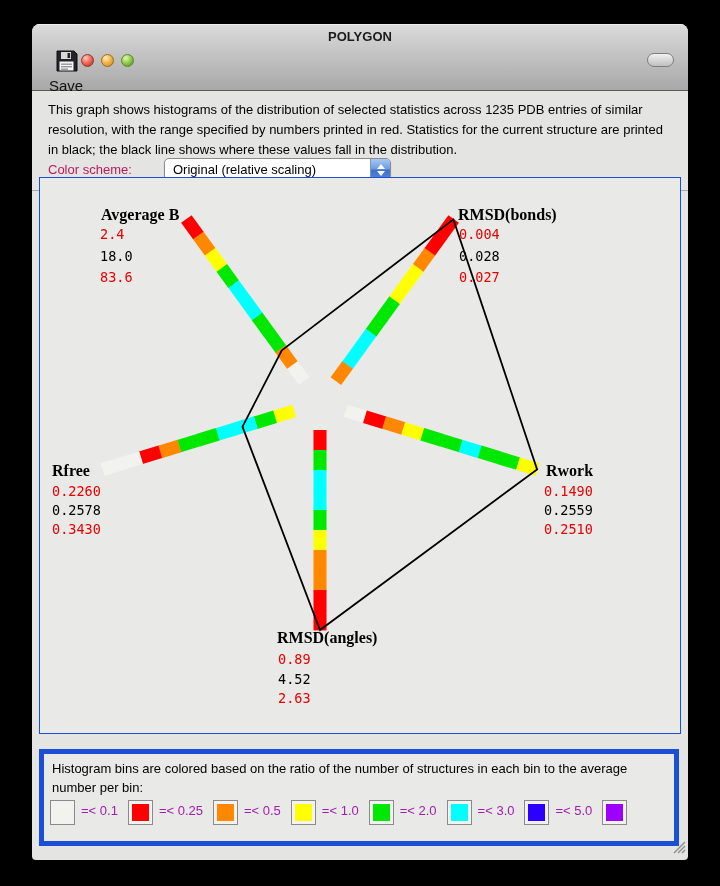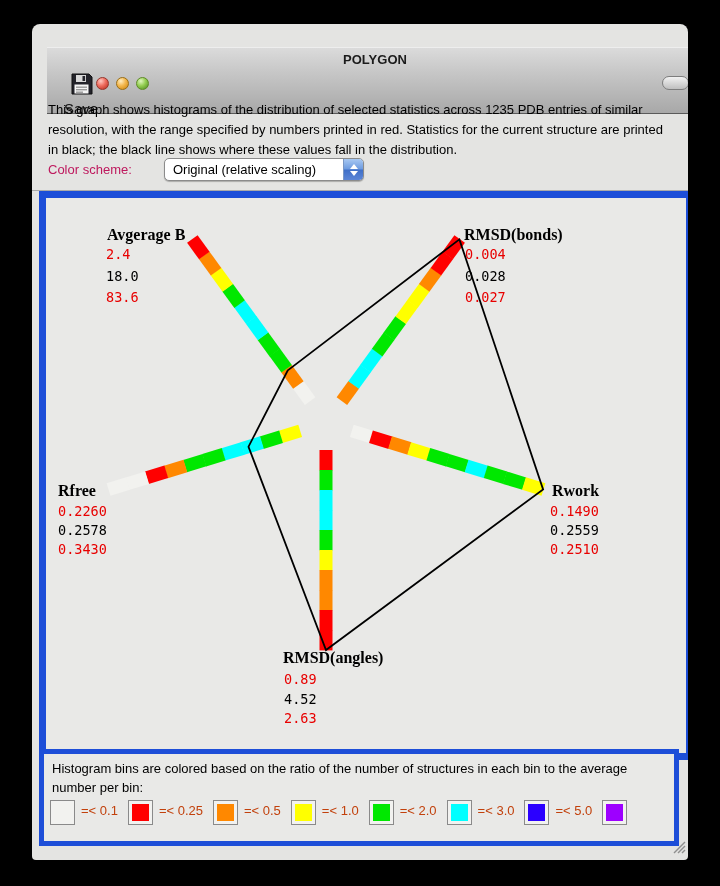--- a/index.html
+++ b/index.html
@@ -1,62 +1,62 @@
 <!DOCTYPE html>
 <html><head>
 <meta charset="utf-8">
 <style>
   html,body{margin:0;padding:0;background:#000;width:720px;height:886px;overflow:hidden;
     font-family:"Liberation Sans",sans-serif;}
   .window{position:absolute;left:32px;top:24px;width:656px;height:836px;background:#e4e4e2;
     border-radius:8px 8px 4px 4px;overflow:hidden;box-shadow:0 10px 30px rgba(0,0,0,.6);}
-  .chrome{position:absolute;left:15px;top:0;width:100%;height:66px;
+  .chrome{position:absolute;left:0;top:0;width:100%;height:66px;
     background:linear-gradient(180deg,#dcdcdc 0%,#c6c6c6 40%,#a8a8a8 100%);
-    border-bottom:1px solid #5a5a5a;box-shadow:inset 0 1px 0 #eee;margin-top:23px;}
+    border-bottom:1px solid #5a5a5a;box-shadow:inset 0 1px 0 #eee;}
   .titlebar{position:absolute;left:0;top:0;width:100%;height:24px;}
   .title{position:absolute;left:0;top:5px;width:100%;text-align:center;font-size:13px;
     font-weight:600;color:#1b1b1b;}
   .tl{position:absolute;top:30px;width:13px;height:13px;border-radius:50%;box-sizing:border-box;}
   .tl.red{left:49px;border:1px solid #97342a;
     background:radial-gradient(circle at 35% 28%,#ffc9c2,#ef6d5f 45%,#c23b2d 85%);}
   .tl.yellow{left:69px;border:1px solid #9a6d14;
     background:radial-gradient(circle at 35% 28%,#ffeec2,#f3b74d 45%,#d6911c 85%);}
   .tl.green{left:89px;border:1px solid #5d8a25;
     background:radial-gradient(circle at 35% 28%,#e0f6c0,#94ce52 45%,#5f9a2c 85%);}
   .pill{position:absolute;right:14px;top:29px;width:27px;height:14px;border-radius:8px;
     border:1px solid #7d7d7d;background:linear-gradient(#f2f2f2,#bfbfbf);box-sizing:border-box;}
   .savebtn{position:absolute;left:12px;top:26px;width:44px;height:38px;display:flex;
     flex-direction:column;align-items:center;justify-content:flex-start;cursor:default;}
   .savebtn .lbl{font-size:15px;color:#111;margin-top:1px;}
   .desc{position:absolute;left:16px;top:76px;width:628px;font-size:13px;line-height:20px;color:#000;}
   .schemerow{position:absolute;left:16px;top:134px;width:620px;height:24px;}
   .schemelabel{position:absolute;left:0;top:4px;font-size:13px;color:#be185d;}
-  .dropdown{position:absolute;left:116px;top:0;width:200px;height:23px;border:1px solid #8b8b8b;
+  .dropdown{position:absolute;left:116px;top:0;width:227px;height:23px;border:1px solid #8b8b8b;
     border-radius:5px;background:#fff;box-sizing:border-box;display:flex;align-items:center;
     box-shadow:0 1px 1px rgba(0,0,0,.25);}
   .dropdown .val{flex:1;font-size:13px;color:#000;padding-left:8px;white-space:nowrap;overflow:hidden;}
   .stepper{width:19px;height:100%;border-radius:0 4px 4px 0;
     background:linear-gradient(#a8c8f2,#6d9be0 48%,#3f6fc8 52%,#5b85d6);
     display:flex;flex-direction:column;align-items:center;justify-content:center;gap:2px;
     border-left:1px solid #7a97c4;}
   .arr-up{width:0;height:0;border-left:4px solid transparent;border-right:4px solid transparent;
     border-bottom:5px solid #fff;}
   .arr-dn{width:0;height:0;border-left:4px solid transparent;border-right:4px solid transparent;
     border-top:5px solid #fff;}
   .divider{position:absolute;left:0;top:166px;width:100%;height:1px;background:#aaa;}
-  .plotpanel{position:absolute;left:7px;top:167px;width:640px;height:555px;background:#e9e9e7;
-    border:7px solid #1d4ed8;box-sizing:content-box;}
+  .plotpanel{position:absolute;left:7px;top:153px;width:640px;height:555px;background:#e9e9e7;
+    border:1px solid #1d4ed8;box-sizing:content-box;}
   .bottompanel{position:absolute;left:7px;top:725px;width:640px;height:97px;background:#e9e9e7;
     border:5px solid #1d4ed8;box-sizing:border-box;}
   .bottomtext{position:absolute;left:8px;top:5px;width:620px;font-size:13px;line-height:19px;color:#000;}
   .legendrow{position:absolute;left:6px;top:46px;width:630px;display:flex;align-items:center;}
   .swatchbox{width:17px;height:17px;border:1px solid #8a8a8a;background:#f2f2f0;padding:3px;
     box-sizing:content-box;display:flex;align-items:center;justify-content:center;flex:0 0 auto;}
   .swatch{width:17px;height:17px;}
-  .leglabel{font-size:13px;color:#c2410c;margin:0 10px 4px 6px;white-space:nowrap;}
+  .leglabel{font-size:13px;color:#a21caf;margin:0 10px 4px 6px;white-space:nowrap;}
   .grip{position:absolute;right:2px;bottom:2px;}
   svg text{user-select:none;}
 </style>
 </head>
 <body>
 
 <div class="window">
 
   <div class="chrome">
     <div class="titlebar">

